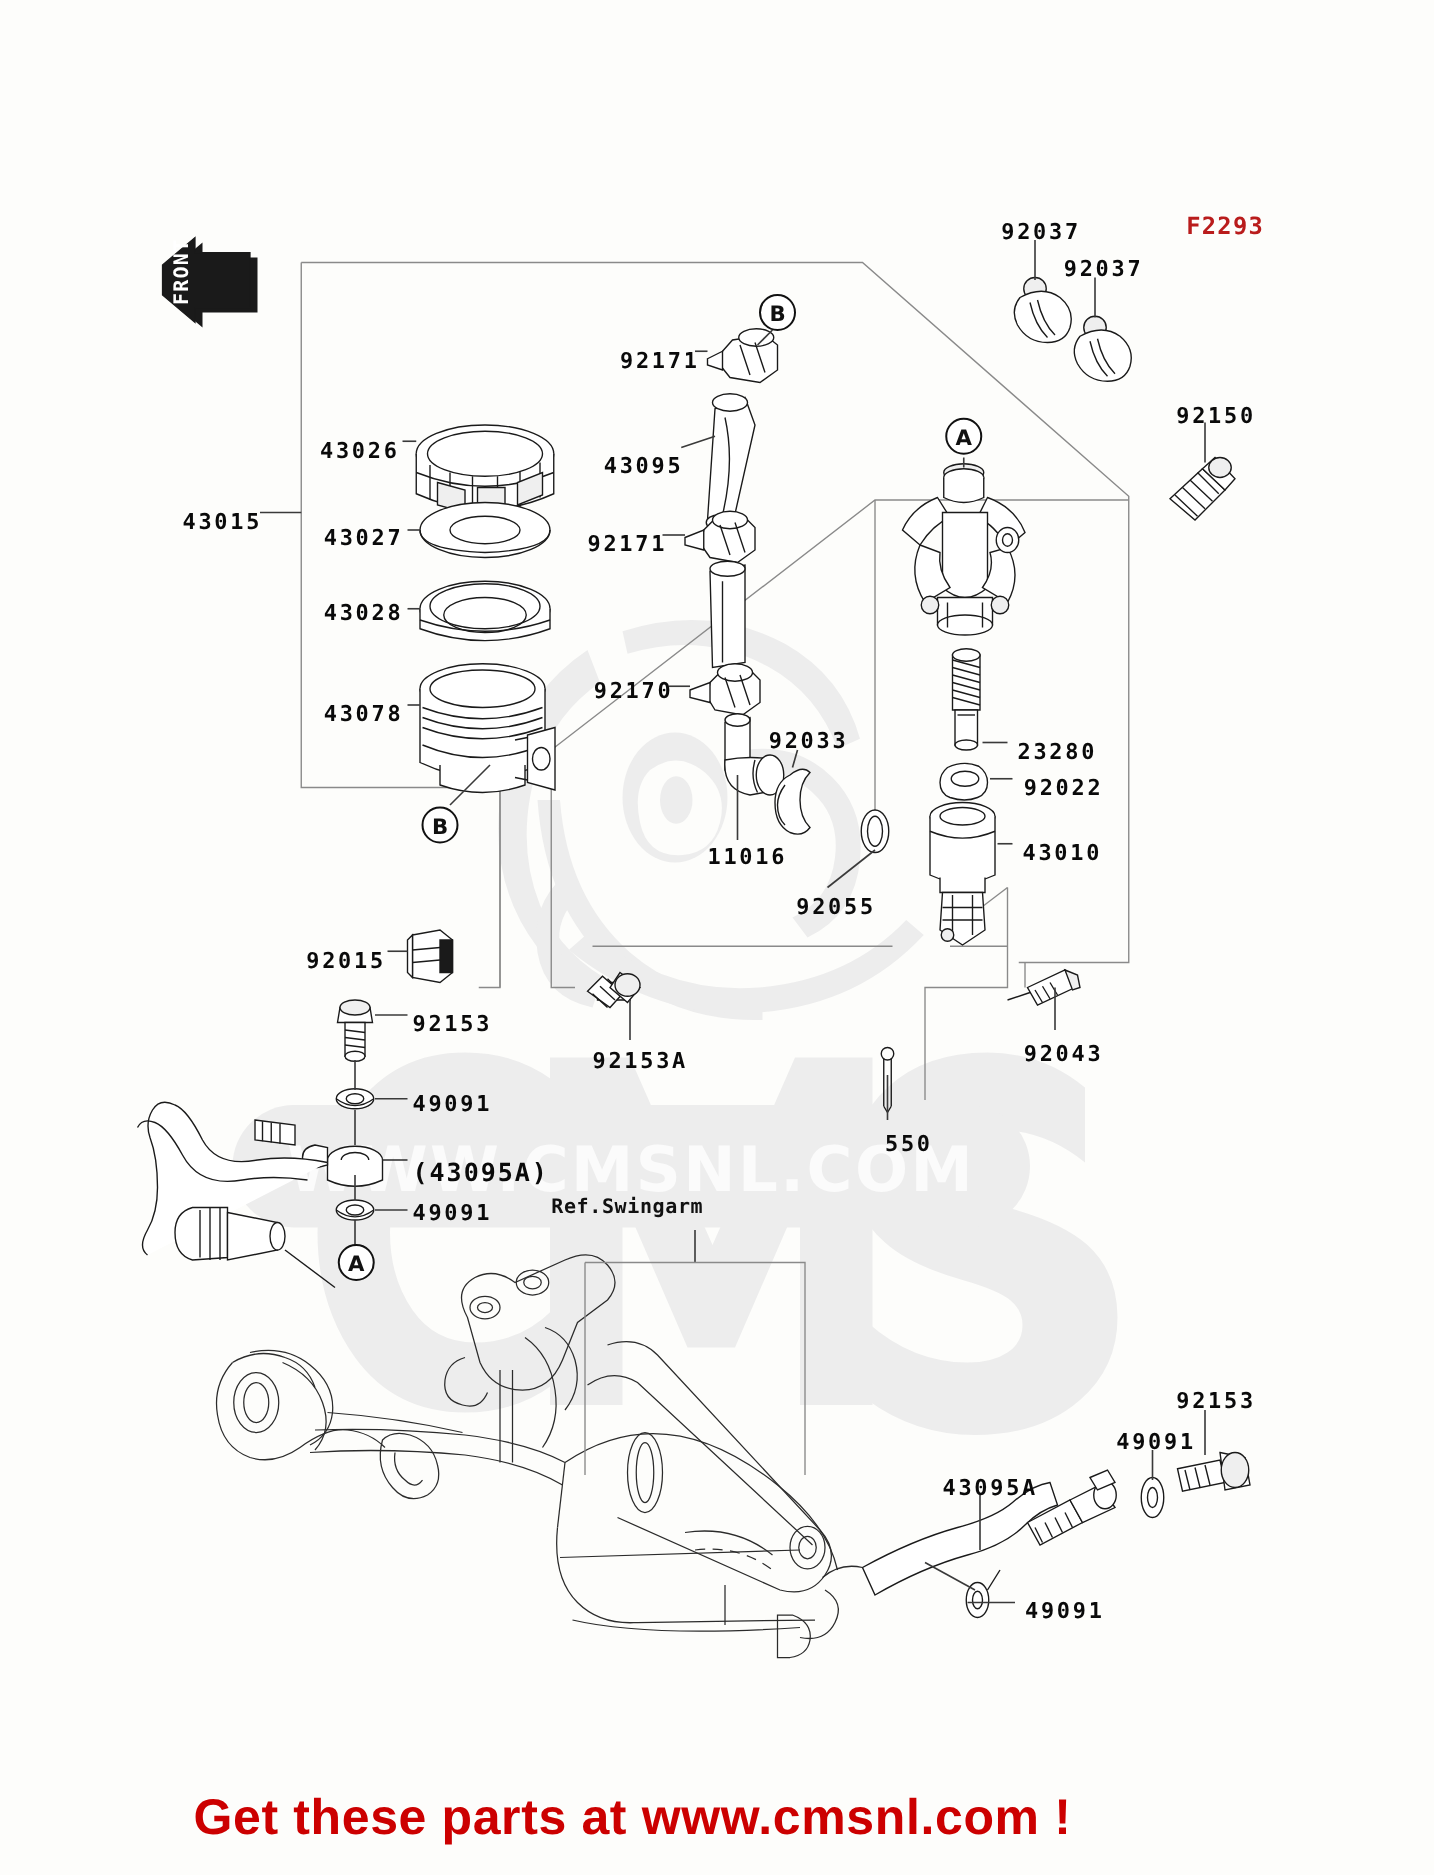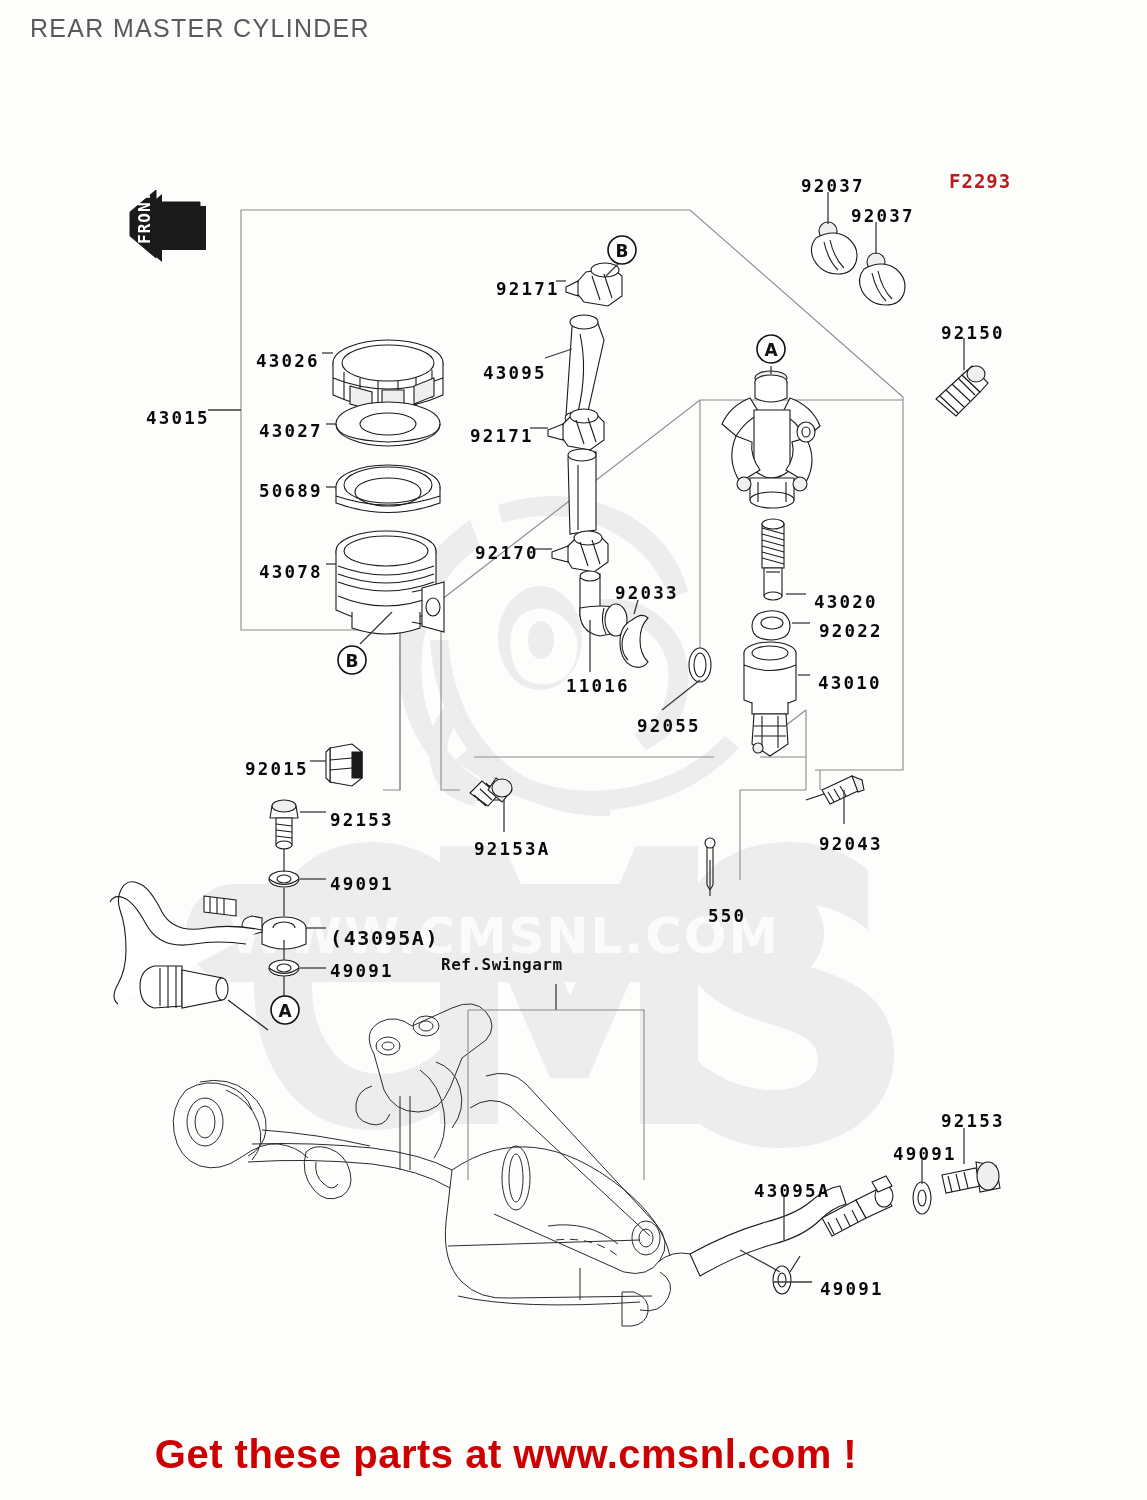--- a/index.html
+++ b/index.html
@@ -97,21 +97,20 @@
                 q-20 -18 -64 -30 q-30 -8 -40 -16 q-10 -8 -10 -18 q0 -12 12 -20
                 q12 -8 30 -8 q38 0 70 26 l0 -60 q-34 -28 -78 -28 z"></path>
     </g>
 
     <g>
       <rect class="wm" x="186" y="884" width="638" height="98" rx="49" ry="49"></rect>
       <text class="wmtext" x="505" y="953" text-anchor="middle" style="font-family:'DejaVu Sans','Liberation Sans',sans-serif;font-size:50px;font-weight:bold;letter-spacing:2px;">WWW.CMSNL.COM</text>
     </g>
   </svg>
 
-  <div class="title">REAR MASTER CYLINDER</div>
   <div class="diagcode">F2293</div>
 
   <svg class="layer">
     <g transform="translate(128,188)">
       <path class="fillk" d="M8 28 L34 6 L34 18 L78 18 L78 62 L34 62 L34 74 L8 52 Z"></path>
       <path d="M2 24 L28 2 L28 14 L72 14 L72 58 L28 58 L28 70 L2 48 Z" fill="#1a1a1a" stroke="#1a1a1a" stroke-width="1"></path>
       <text class="fronttxt" transform="translate(22,56) rotate(-90)">FRONT</text>
     </g>
   </svg>
 
@@ -531,39 +530,39 @@
     <g>
       <circle class="circmark" cx="285" cy="1010" r="14"></circle>
       <text class="circtxt" x="285" y="1017">A</text>
     </g>
   </svg>
 
   <div id="labels">
       <div class="lbl" style="left: 146px; top: 410px;">43015</div>
       <div class="lbl" style="left: 256px; top: 353px;">43026</div>
       <div class="lbl" style="left: 259px; top: 423px;">43027</div>
-      <div class="lbl" style="left: 259px; top: 483px;">50689</div>
+      <div class="lbl" style="left: 259px; top: 483px;">43028</div>
       <div class="lbl" style="left: 259px; top: 564px;">43078</div>
       <div class="lbl" style="left: 245px; top: 761px;">92015</div>
       <div class="lbl" style="left: 330px; top: 812px;">92153</div>
       <div class="lbl" style="left: 330px; top: 876px;">49091</div>
       <div class="lbl sm" style="left: 330px; top: 928px;">(43095A)</div>
       <div class="lbl" style="left: 330px; top: 963px;">49091</div>
       <div class="lbl" style="left: 496px; top: 281px;">92171</div>
       <div class="lbl" style="left: 483px; top: 365px;">43095</div>
       <div class="lbl" style="left: 470px; top: 428px;">92171</div>
       <div class="lbl" style="left: 475px; top: 545px;">92170</div>
       <div class="lbl" style="left: 615px; top: 585px;">92033</div>
       <div class="lbl" style="left: 566px; top: 678px;">11016</div>
       <div class="lbl" style="left: 637px; top: 718px;">92055</div>
       <div class="lbl" style="left: 474px; top: 841px;">92153A</div>
       <div class="lbl" style="left: 801px; top: 178px;">92037</div>
       <div class="lbl" style="left: 851px; top: 208px;">92037</div>
       <div class="lbl" style="left: 941px; top: 325px;">92150</div>
-      <div class="lbl" style="left: 814px; top: 594px;">43020</div>
+      <div class="lbl" style="left: 814px; top: 594px;">23280</div>
       <div class="lbl" style="left: 819px; top: 623px;">92022</div>
       <div class="lbl" style="left: 818px; top: 675px;">43010</div>
       <div class="lbl" style="left: 819px; top: 836px;">92043</div>
       <div class="lbl" style="left: 708px; top: 908px;">550</div>
       <div class="lbl" style="left: 754px; top: 1183px;">43095A</div>
       <div class="lbl" style="left: 893px; top: 1146px;">49091</div>
       <div class="lbl" style="left: 941px; top: 1113px;">92153</div>
       <div class="lbl" style="left: 820px; top: 1281px;">49091</div>
     </div>
 

